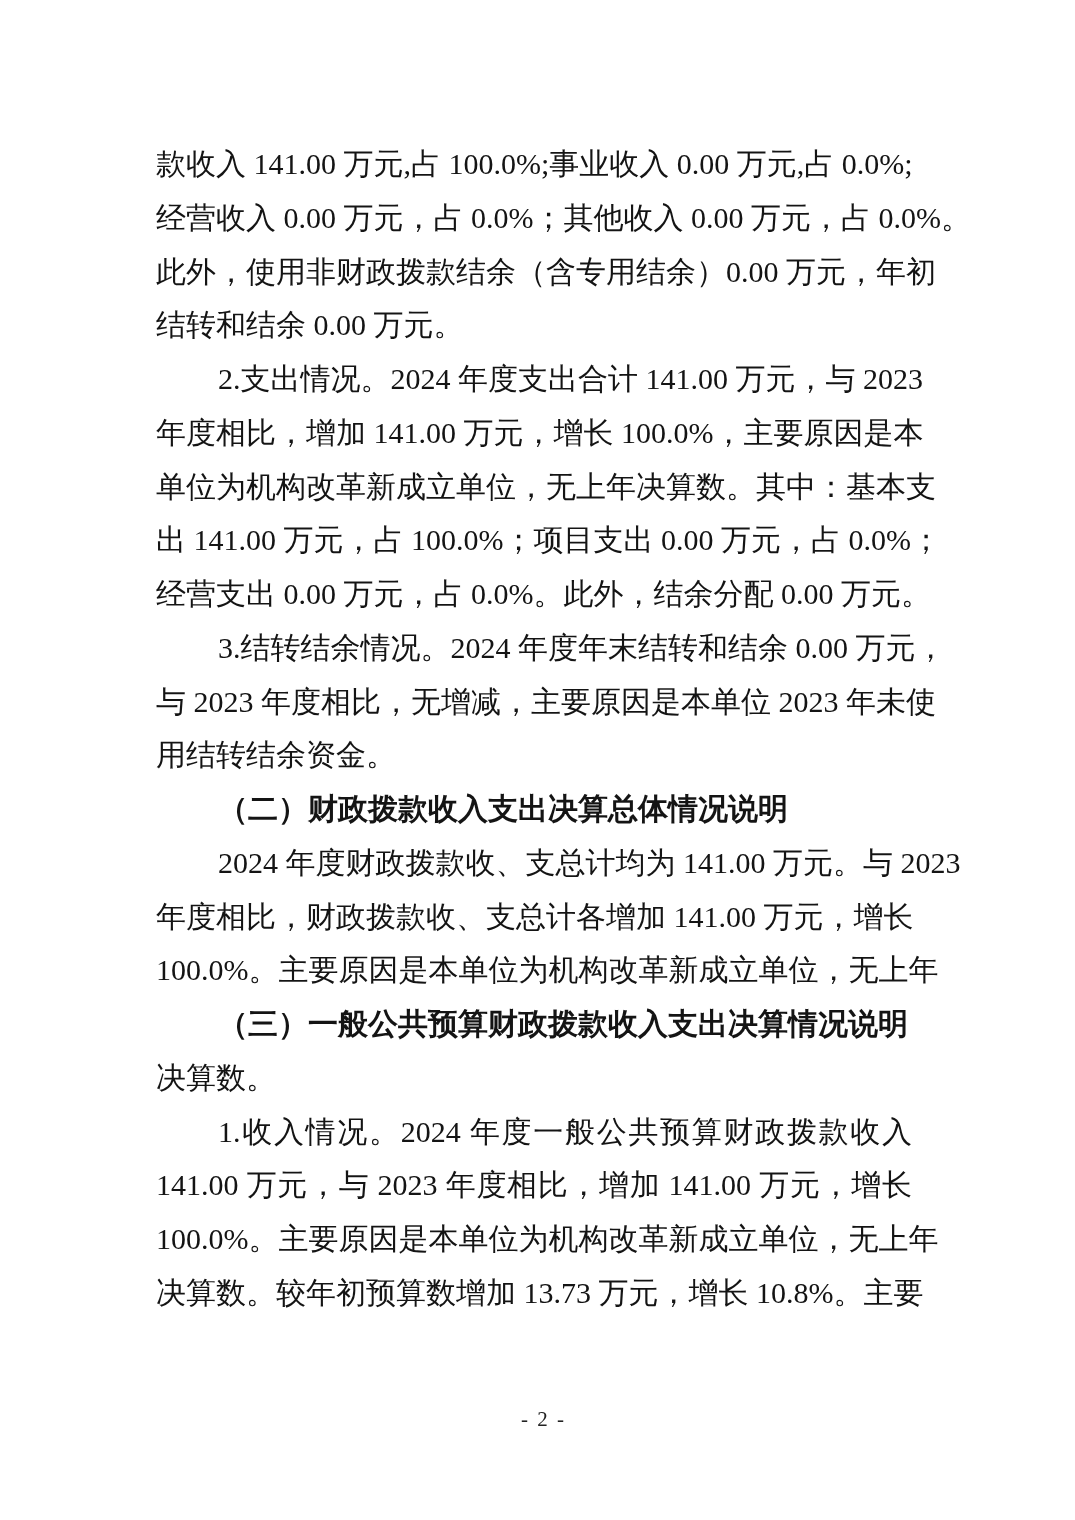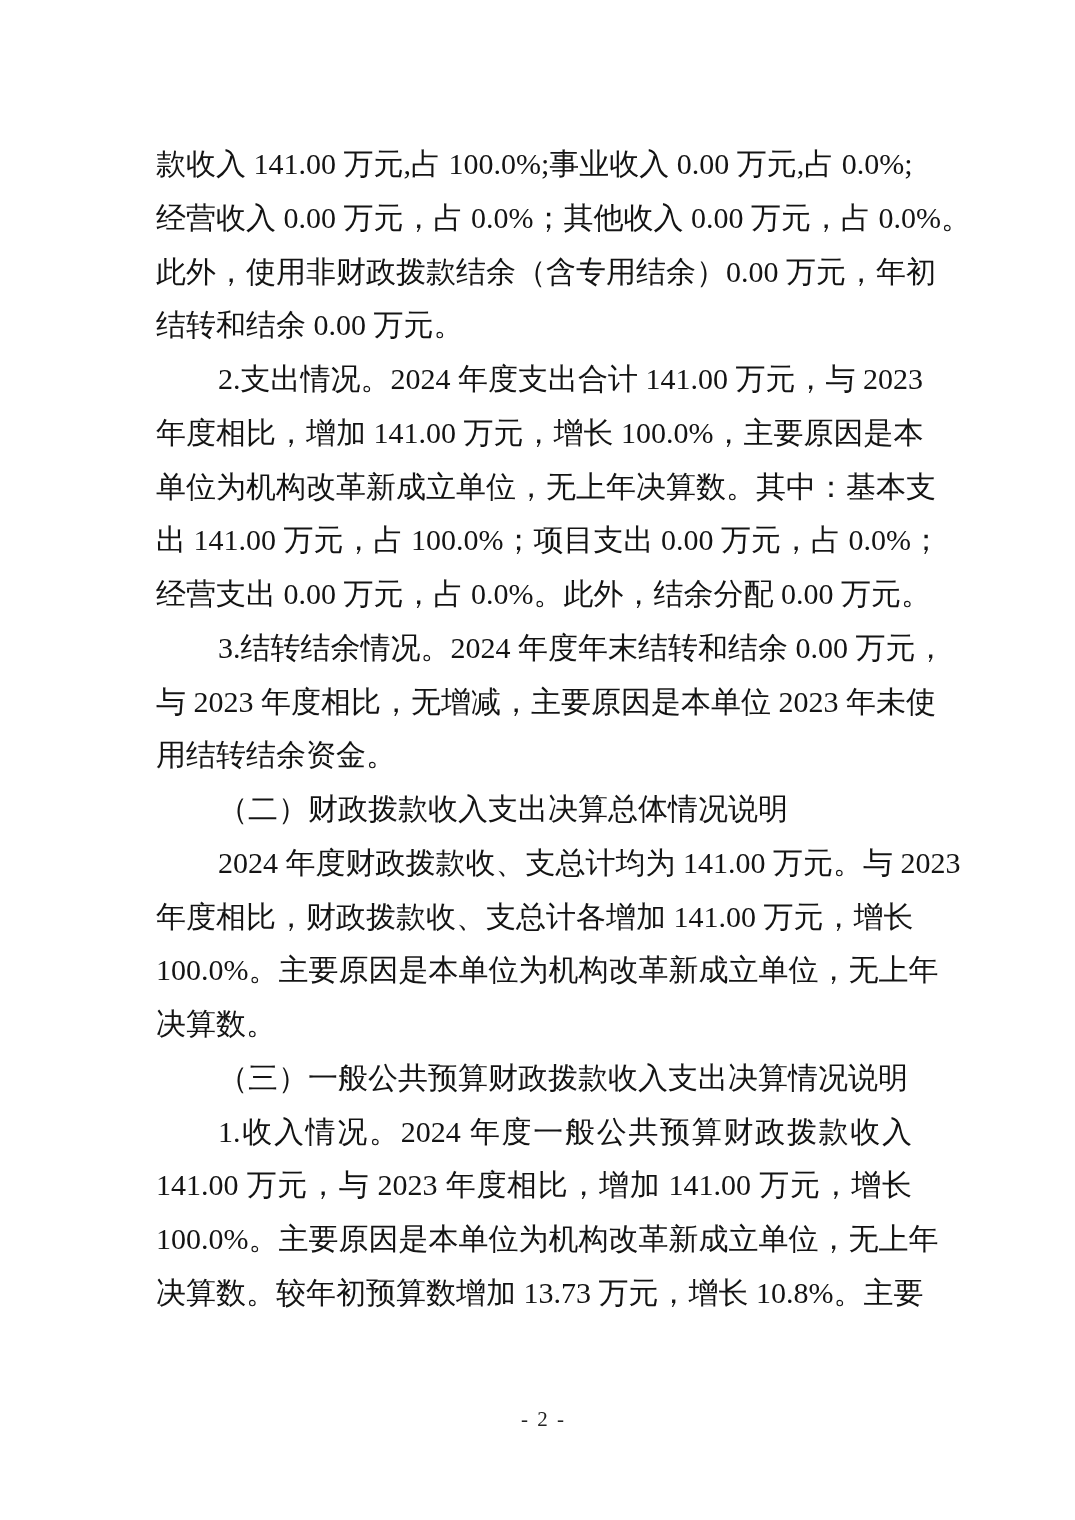--- a/index.html
+++ b/index.html
@@ -33,21 +33,21 @@
   }
   .line.flush {
     text-align: left;
     text-align-last: left;
   }
   .line.indent {
     padding-left: 62px;
   }
   .seg.normal  { font-weight: normal; }
   .seg.bold    { font-weight: 400; }
-  .seg.heading { font-weight: 400; }
+  .seg.heading { font-weight: 700; }
   .footer {
     position: absolute;
     top: 1406px;
     left: 0;
     width: 100%;
     text-align: center;
     font-size: 21px;
     line-height: 26px;
     color: #222222;
     letter-spacing: 2px;
@@ -67,21 +67,21 @@
       <div class="line"><span class="seg normal">单位为机构改革新成立单位，无上年决算数。其中：基本支</span></div>
       <div class="line"><span class="seg normal">出 141.00 万元，占 100.0%；项目支出 0.00 万元，占 0.0%；</span></div>
       <div class="line flush"><span class="seg normal">经营支出 0.00 万元，占 0.0%。此外，结余分配 0.00 万元。</span></div>
       <div class="line indent"><span class="seg bold">3.结转结余情况。</span><span class="seg normal">2024 年度年末结转和结余 0.00 万元，</span></div>
       <div class="line"><span class="seg normal">与 2023 年度相比，无增减，主要原因是本单位 2023 年未使</span></div>
       <div class="line flush"><span class="seg normal">用结转结余资金。</span></div>
       <div class="line flush indent"><span class="seg heading">（二）财政拨款收入支出决算总体情况说明</span></div>
       <div class="line indent"><span class="seg normal">2024 年度财政拨款收、支总计均为 141.00 万元。与 2023</span></div>
       <div class="line"><span class="seg normal">年度相比，财政拨款收、支总计各增加 141.00 万元，增长</span></div>
       <div class="line"><span class="seg normal">100.0%。主要原因是本单位为机构改革新成立单位，无上年</span></div>
+      <div class="line flush indent"><span class="seg heading">（三）一般公共预算财政拨款收入支出决算情况说明</span></div>
       <div class="line flush"><span class="seg normal">决算数。</span></div>
-      <div class="line flush indent"><span class="seg heading">（三）一般公共预算财政拨款收入支出决算情况说明</span></div>
       <div class="line indent"><span class="seg bold">1.收入情况。</span><span class="seg normal">2024 年度一般公共预算财政拨款收入</span></div>
       <div class="line"><span class="seg normal">141.00 万元，与 2023 年度相比，增加 141.00 万元，增长</span></div>
       <div class="line"><span class="seg normal">100.0%。主要原因是本单位为机构改革新成立单位，无上年</span></div>
       <div class="line"><span class="seg normal">决算数。较年初预算数增加 13.73 万元，增长 10.8%。主要</span></div>
     </div>
   <div class="footer">- 2 -</div>
 </div>
 
 </body></html>

